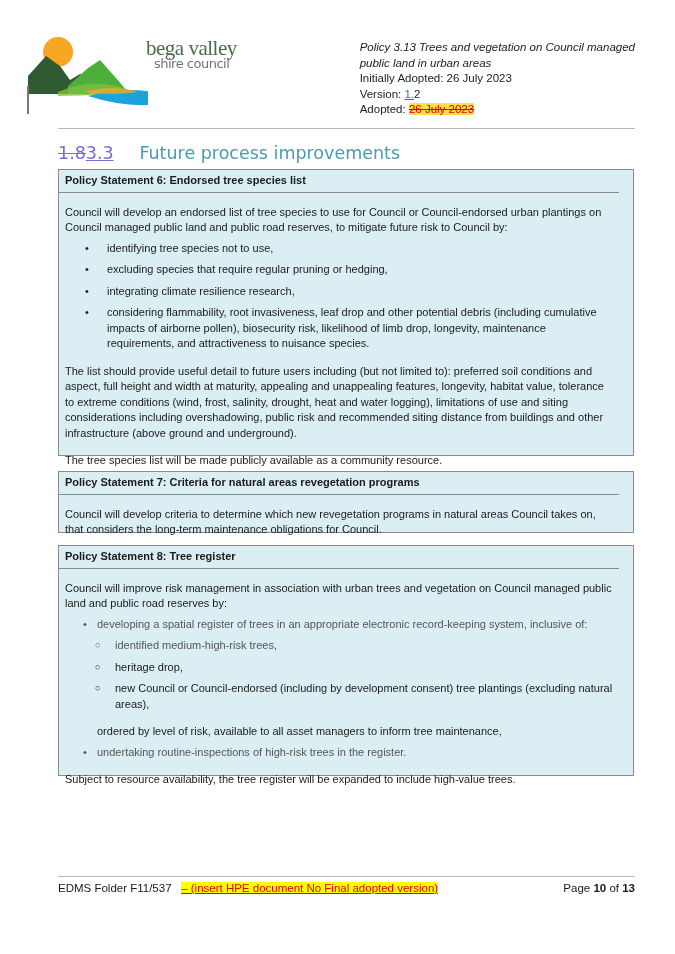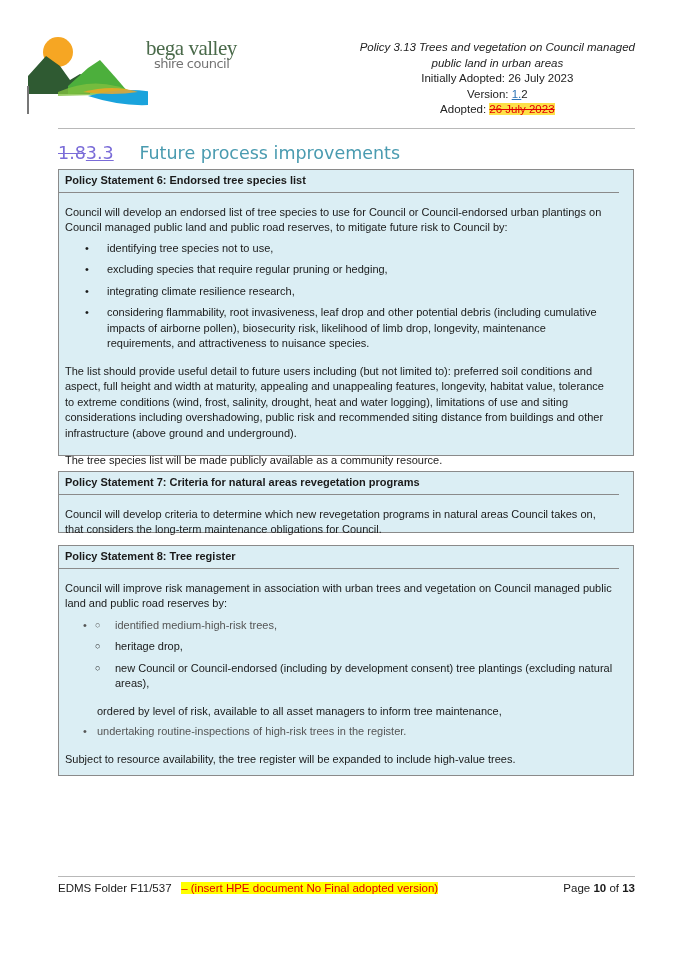--- a/index.html
+++ b/index.html
@@ -4,21 +4,21 @@
 <style>
   html, body { margin:0; padding:0; background:#ffffff; }
   body { width:675px; height:954px; position:relative; overflow:hidden;
          font-family:"Liberation Sans", sans-serif; color:#1a1a1a; }
   .logo { position:absolute; left:28px; top:34px; width:220px; height:80px; }
   .logo-text1 { position:absolute; left:118px; top:2px; font-size:21px; color:#4a6a4a;
                 font-family:Liberation Serif, serif; letter-spacing:-0.5px; }
   .logo-text2 { position:absolute; left:126px; top:22px; font-size:13px; color:#737373;
                 font-family:"DejaVu Sans", sans-serif; letter-spacing:-0.5px; }
   .change-bar { position:absolute; left:27px; top:86px; width:2px; height:28px; background:#777; }
-  .header-right { position:absolute; right:40px; top:40px; text-align:center; font-size:11.5px;
+  .header-right { position:absolute; right:40px; top:40px; text-align:left; font-size:11.5px;
                   line-height:15.5px; color:#222; }
   .header-right .it { font-style:italic; }
   .ins { color:#2e74b5; text-decoration:underline; }
   .hl { background:#fde047; }
   .del { color:#e00000; text-decoration:line-through; }
   .rule { position:absolute; left:58px; width:577px; height:0; border-top:1px solid #b8b8b8; }
   .heading { position:absolute; left:58px; top:143px; font-size:17.5px; color:#4a9bb0;
              font-family:"DejaVu Sans", sans-serif; white-space:nowrap; }
   .heading .num-del { color:#7a6cd8; text-decoration:line-through; }
   .heading .num-ins { color:#7a6cd8; text-decoration:underline; display:inline-block; width:48px; }
@@ -31,21 +31,21 @@
   .box ul { margin:0 0 5px 0; padding:0; list-style:none; }
   .box li { position:relative; padding-left:42px; margin-bottom:6px; }
   .box li .b { position:absolute; left:20px; top:0; }
   .gray { color:#555; }
   .l2 { padding-left:50px !important; }
   .l2 .b { left:30px !important; font-size:9px; }
   .ord { padding-left:32px; margin:0 0 6px 0; }
   .footer { position:absolute; left:58px; top:882px; width:577px; font-size:11.5px; }
   .footer .left { position:absolute; left:0; top:0; white-space:nowrap; }
   .footer .right { position:absolute; right:0; top:0; }
-  .footer .mark { color:#e00000; background:#ffff00;text-align:center; }
+  .footer .mark { color:#e00000; text-decoration:underline; background:#ffff00;text-align:center; }
 </style>
 </head>
 <body>
 
 <div class="logo">
   <svg width="120" height="80" viewBox="0 0 120 80">
     <circle cx="30" cy="18" r="15" fill="#f6a623"></circle>
     <path d="M0 42 L18 22 L32 32 L42 46 L52 40 L62 44 L62 60 L0 60 Z" fill="#2f5a32"></path>
     <path d="M40 52 L60 34 L72 26 L88 44 L100 58 L40 60 Z" fill="#4caf3c"></path>
     <path d="M30 58 Q70 40 110 60 L30 62 Z" fill="#7fbf3f" opacity="0.8"></path>
@@ -87,21 +87,21 @@
 
 <div class="box" style="top:471px; height:62px;">
   <div class="title">Policy Statement 7: Criteria for natural areas revegetation programs</div>
   <p>Council will develop criteria to determine which new revegetation programs in natural areas Council takes on, that considers the long-term maintenance obligations for Council.</p>
 </div>
 
 <div class="box" style="top:545px; height:231px;">
   <div class="title">Policy Statement 8: Tree register</div>
   <p>Council will improve risk management in association with urban trees and vegetation on Council managed public land and public road reserves by:</p>
   <ul style="margin-bottom:0;">
-    <li class="gray" style="padding-left:32px;"><span class="b" style="left:18px;">•</span></li>
+    <li class="gray" style="padding-left:32px;"><span class="b" style="left:18px;">•</span><span>developing a spatial register of trees in an appropriate electronic record-keeping system, inclusive of:</span></li>
     <li class="l2 gray"><span class="b">○</span><span>identified medium-high-risk trees,</span></li>
     <li class="l2"><span class="b">○</span><span>heritage drop,</span></li>
     <li class="l2"><span class="b">○</span><span>new Council or Council-endorsed (including by development consent) tree plantings (excluding natural areas),</span></li>
   </ul>
   <p class="ord">ordered by level of risk, available to all asset managers to inform tree maintenance,</p>
   <ul>
     <li class="gray" style="padding-left:32px;"><span class="b" style="left:18px;">•</span><span>undertaking routine-inspections of high-risk trees in the register.</span></li>
   </ul>
   <p>Subject to resource availability, the tree register will be expanded to include high-value trees.</p>
 </div>

